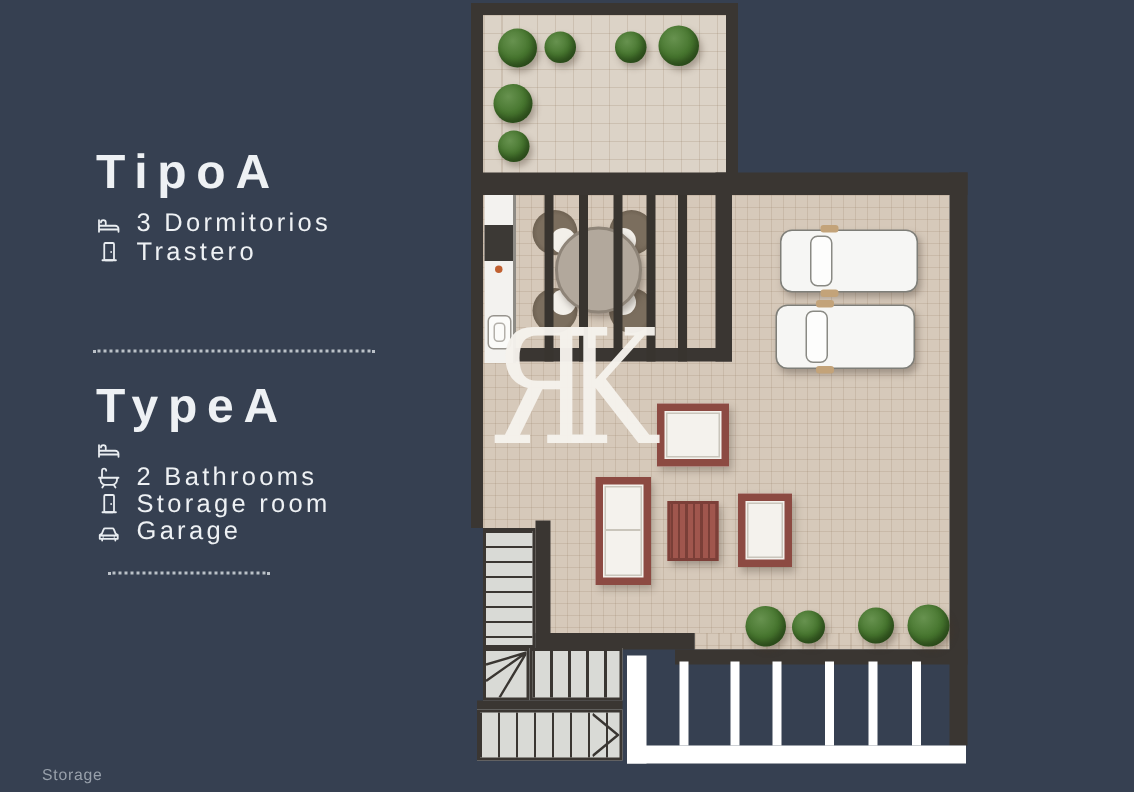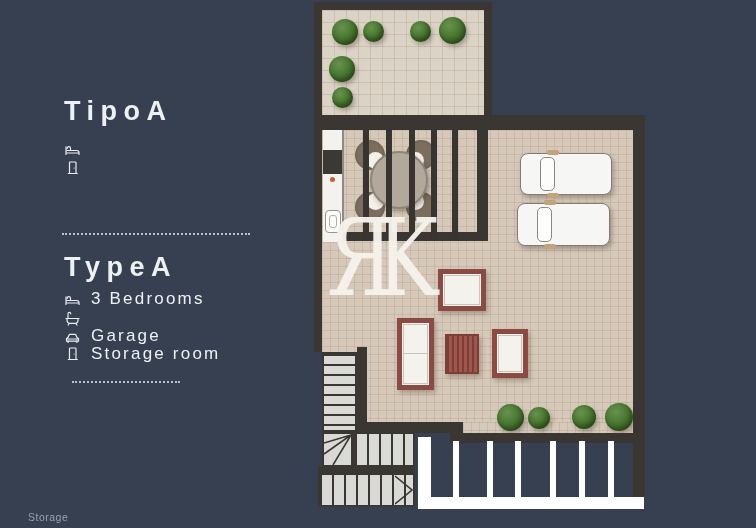--- a/index.html
+++ b/index.html
@@ -42,21 +42,21 @@
     background-image:repeating-linear-gradient(90deg,rgba(60,25,20,.38) 0 1.5px,transparent 1.5px 5px);box-shadow:2px 3px 5px rgba(60,50,40,.35);}
   
   .flight{background-color:#d9dad6;border:2px solid #3a3632;box-sizing:border-box;}
   .treads-h{background-image:repeating-linear-gradient(180deg,#3a3632 0 1.6px,transparent 1.6px 10px);}
   .treads-v{background-image:repeating-linear-gradient(90deg,#3a3632 0 1.6px,transparent 1.6px 12px);}
   
   .watermark{left:327px;top:206px;font-family:"DejaVu Serif",serif;font-size:106px;line-height:1;
     color:rgba(245,242,236,.97);letter-spacing:-22px;transform:scaleX(.78);transform-origin:left top;z-index:30;}
   
   .panel{left:0;top:0;width:300px;height:528px;color:#eef1f4;z-index:40;}
-  .sec-title{position:absolute;left:64px;font-size:27px;font-weight:bold;letter-spacing:6.5px;}
+  .sec-title{position:absolute;left:64px;font-size:32px;font-weight:bold;letter-spacing:6.5px;}
   .feats{position:absolute;left:64px;margin:0;padding:0;list-style:none;}
   .feat{display:flex;align-items:center;gap:10px;height:18.4px;}
   .feat .lbl{font-size:17px;letter-spacing:2.2px;white-space:nowrap;}
   .ico{width:17px;height:16px;flex:0 0 17px;display:inline-flex;}
   .ico svg{width:17px;height:16px;}
   .dots{position:absolute;border-top:2.5px dotted rgba(232,236,240,.75);height:0;}
   .footer{left:28px;top:511px;font-size:10.5px;letter-spacing:.5px;color:#98a0ab;z-index:40;cursor:pointer;}
 </style>
 </head>
 <body>
@@ -171,70 +171,72 @@
   <div class="abs panel">
 
     <h2 class="sec-title" style="top:96px;margin:0;">TipoA</h2>
     <ul class="feats" style="top:140px;">
       <li class="feat">
         <span class="ico">
           <svg viewBox="0 0 16 16" fill="none" stroke="#e9edf1" stroke-width="1.2" stroke-linecap="round" stroke-linejoin="round">
             <path d="M1.5 13.5V5.8M1.5 9.5h10.8a2.2 2.2 0 0 1 2.2 2.2v1.8M1.5 12h13M2.8 7.3a1.6 1.6 0 0 1 3.2 0v1.2"></path>
             </svg>
         </span>
+        <span class="lbl">3 Dormitorios</span>
       </li>
       <li class="feat">
         <span class="ico">
           <svg viewBox="0 0 16 16" fill="none" stroke="#e9edf1" stroke-width="1.2" stroke-linecap="round" stroke-linejoin="round">
             <rect x="5" y="2" width="6.5" height="11.5" rx=".8"></rect>
               <path d="M3.8 13.5h9"></path>
             <circle cx="9.6" cy="8" r=".6" fill="#e9edf1" stroke="none"></circle>
             </svg>
         </span>
+        <span class="lbl">Trastero</span>
       </li>
     </ul>
 
     <div class="dots" style="left:62px;top:233px;width:188px;"></div>
 
     <h2 class="sec-title" style="top:252px;margin:0;">TypeA</h2>
     <ul class="feats" style="top:290px;">
       <li class="feat">
         <span class="ico">
           <svg viewBox="0 0 16 16" fill="none" stroke="#e9edf1" stroke-width="1.2" stroke-linecap="round" stroke-linejoin="round">
             <path d="M1.5 13.5V5.8M1.5 9.5h10.8a2.2 2.2 0 0 1 2.2 2.2v1.8M1.5 12h13M2.8 7.3a1.6 1.6 0 0 1 3.2 0v1.2"></path>
             </svg>
         </span>
-        <span class="lbl">3 Bedrooms</span>
       </li>
       <li class="feat">
         <span class="ico">
           <svg viewBox="0 0 16 16" fill="none" stroke="#e9edf1" stroke-width="1.2" stroke-linecap="round" stroke-linejoin="round">
             <path d="M1.5 8.5h13M2.5 8.5v1.4a3.4 3.4 0 0 0 3.4 3.4h4.2a3.4 3.4 0 0 0 3.4-3.4V8.5M4.6 13.6l-.9 1.4M11.6 13.6l.9 1.4M3.5 8.5V3.8a1.4 1.4 0 0 1 2.8 0"></path>
             </svg>
         </span>
+        <span class="lbl">2 Bathrooms</span>
+      </li>
+      <li class="feat">
+        <span class="ico">
+          <svg viewBox="0 0 16 16" fill="none" stroke="#e9edf1" stroke-width="1.2" stroke-linecap="round" stroke-linejoin="round">
+            <rect x="5" y="2" width="6.5" height="11.5" rx=".8"></rect>
+              <path d="M3.8 13.5h9"></path>
+            <circle cx="9.6" cy="8" r=".6" fill="#e9edf1" stroke="none"></circle>
+            </svg>
+        </span>
+        <span class="lbl">Storage room</span>
       </li>
       <li class="feat">
         <span class="ico">
           <svg viewBox="0 0 16 16" fill="none" stroke="#e9edf1" stroke-width="1.2" stroke-linecap="round" stroke-linejoin="round">
             <path d="M2 13.2v-2.6l1.5-1 1.1-2.7a1 1 0 0 1 .9-.6h5a1 1 0 0 1 .9.6l1.1 2.7 1.5 1v2.6zM2 11h12M3.6 13.2v1.2M12.4 13.2v1.2"></path>
             <circle cx="4.3" cy="12" r=".55" fill="#e9edf1" stroke="none"></circle>
               <circle cx="11.7" cy="12" r=".55" fill="#e9edf1" stroke="none"></circle>
             </svg>
         </span>
         <span class="lbl">Garage</span>
       </li>
-      <li class="feat">
-        <span class="ico">
-          <svg viewBox="0 0 16 16" fill="none" stroke="#e9edf1" stroke-width="1.2" stroke-linecap="round" stroke-linejoin="round">
-            <rect x="5" y="2" width="6.5" height="11.5" rx=".8"></rect>
-              <path d="M3.8 13.5h9"></path>
-            <circle cx="9.6" cy="8" r=".6" fill="#e9edf1" stroke="none"></circle>
-            </svg>
-        </span>
-        <span class="lbl">Storage room</span>
-      </li>
     </ul>
 
     <div class="dots" style="left:72px;top:381px;width:108px;"></div>
   </div>
 
   <div class="abs footer">Storage</div>
 </div>
 
 </body></html>

